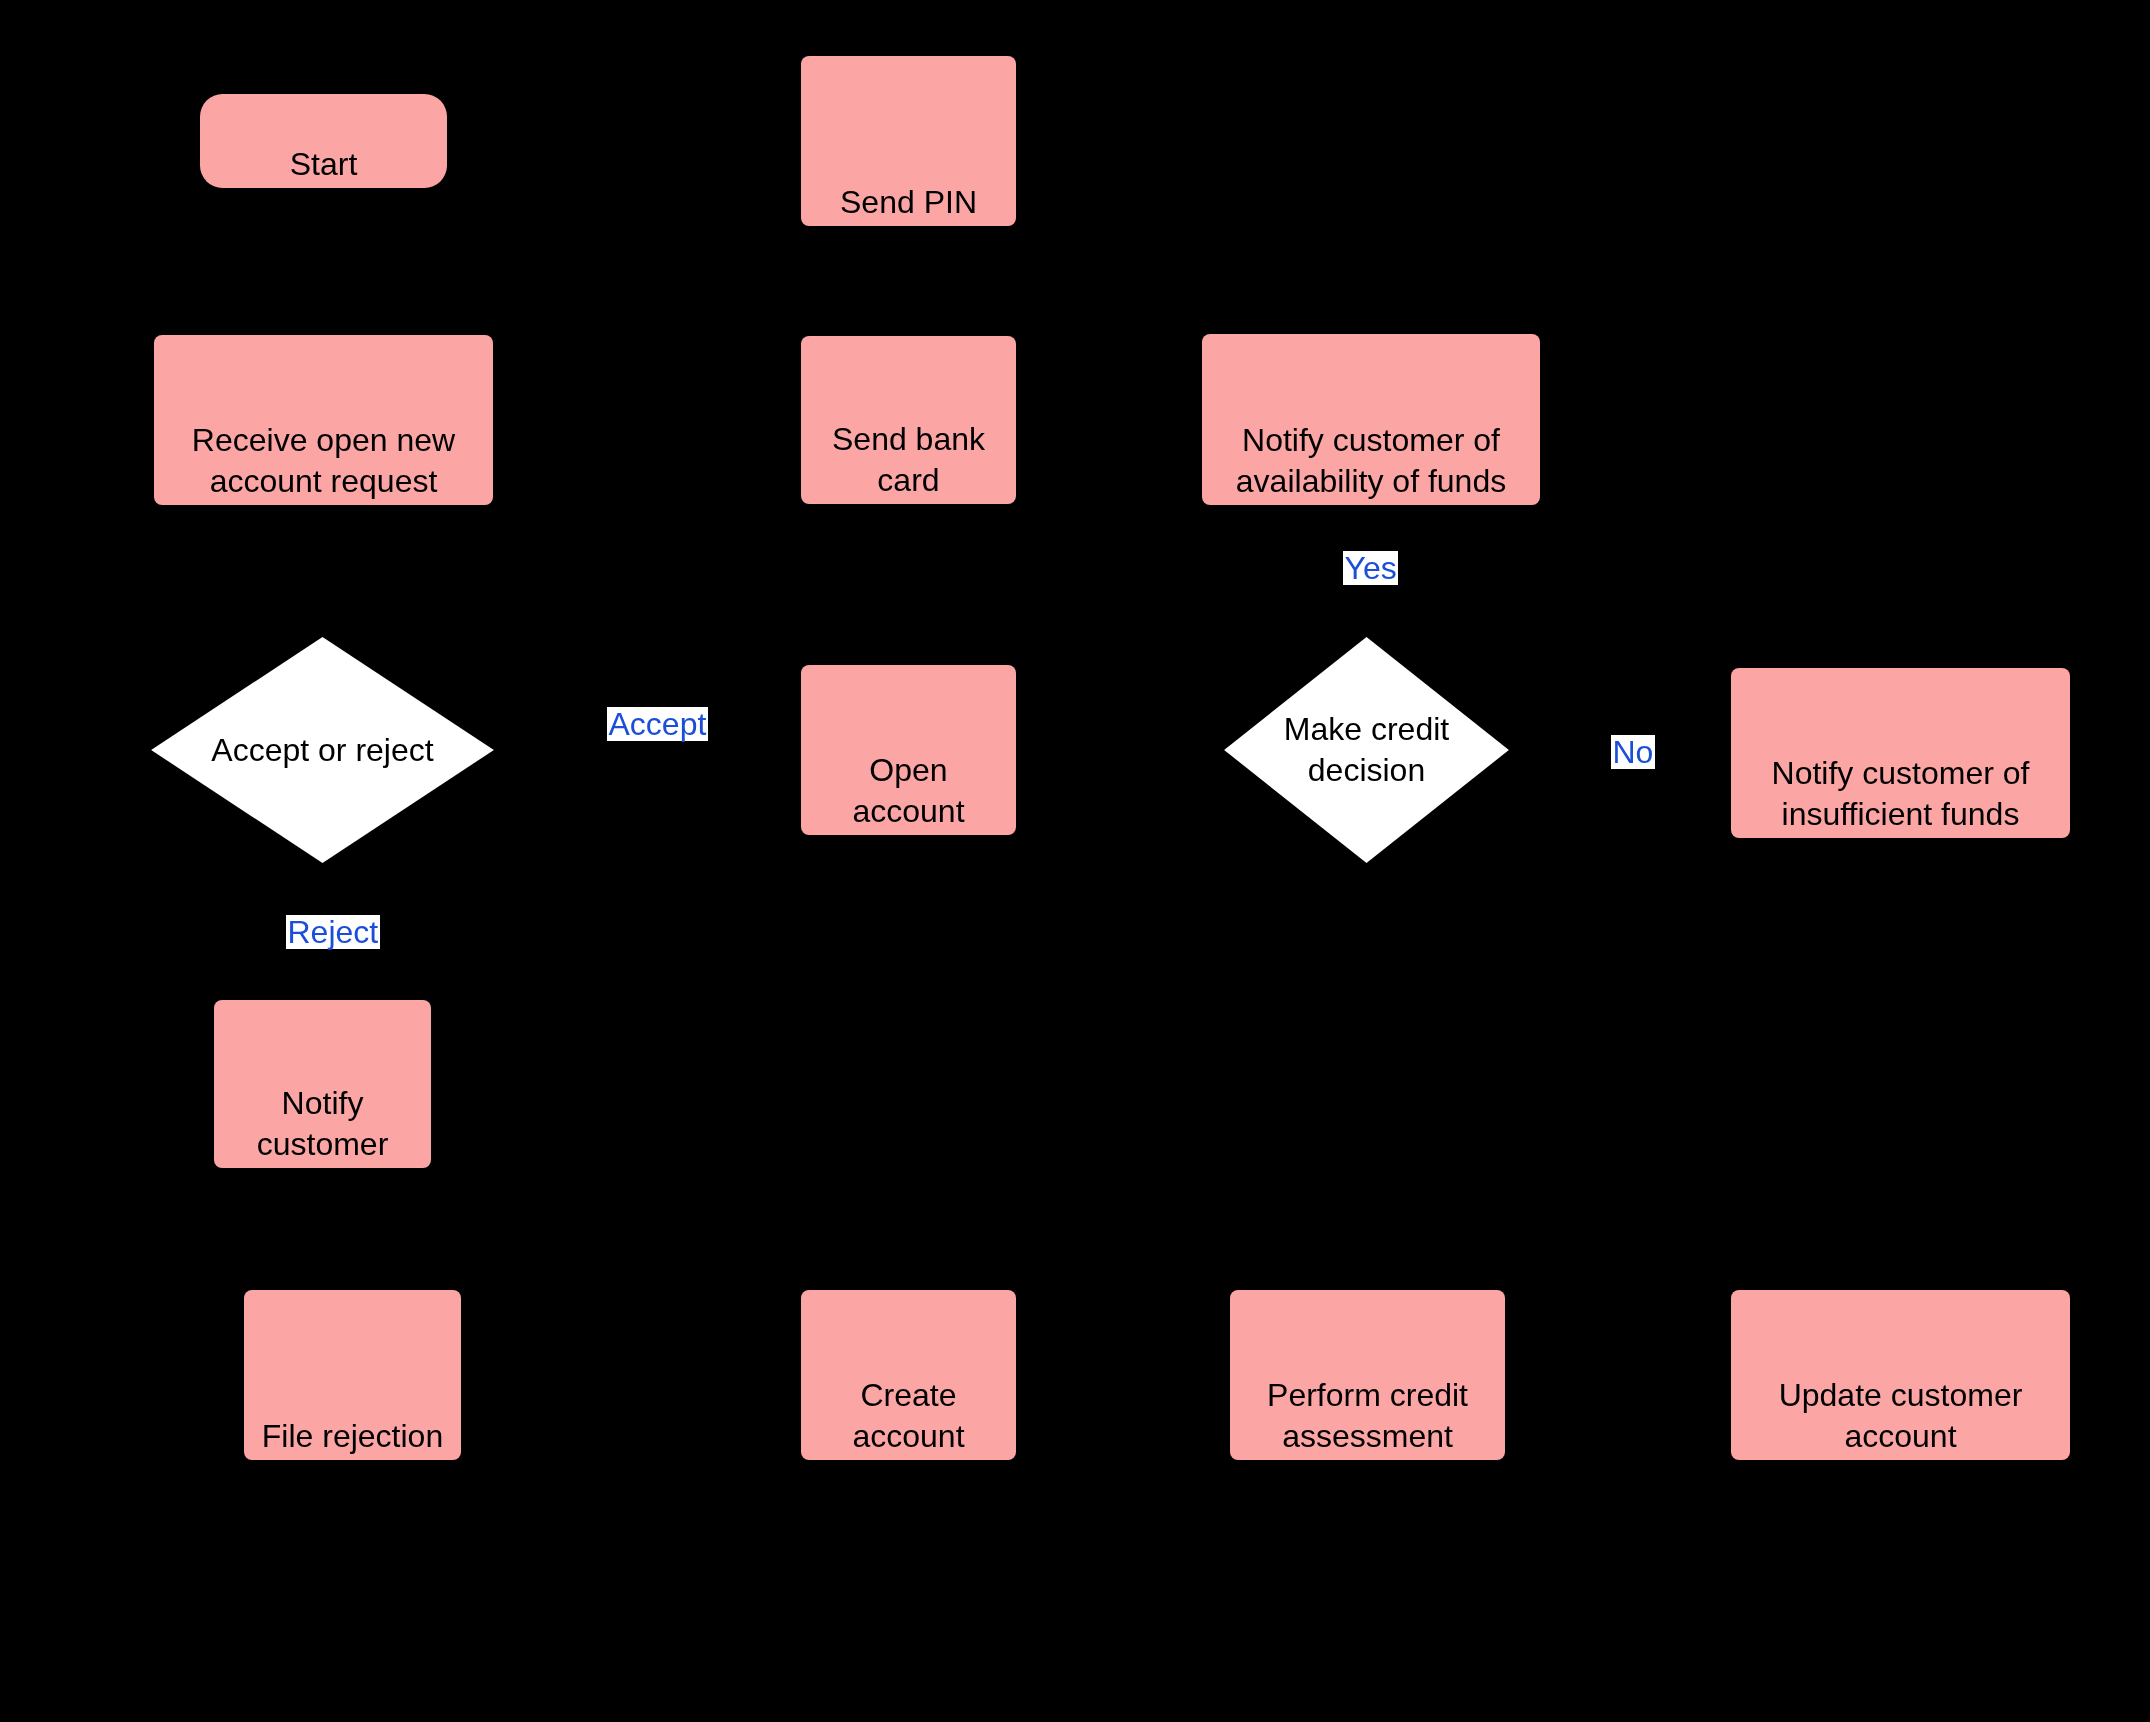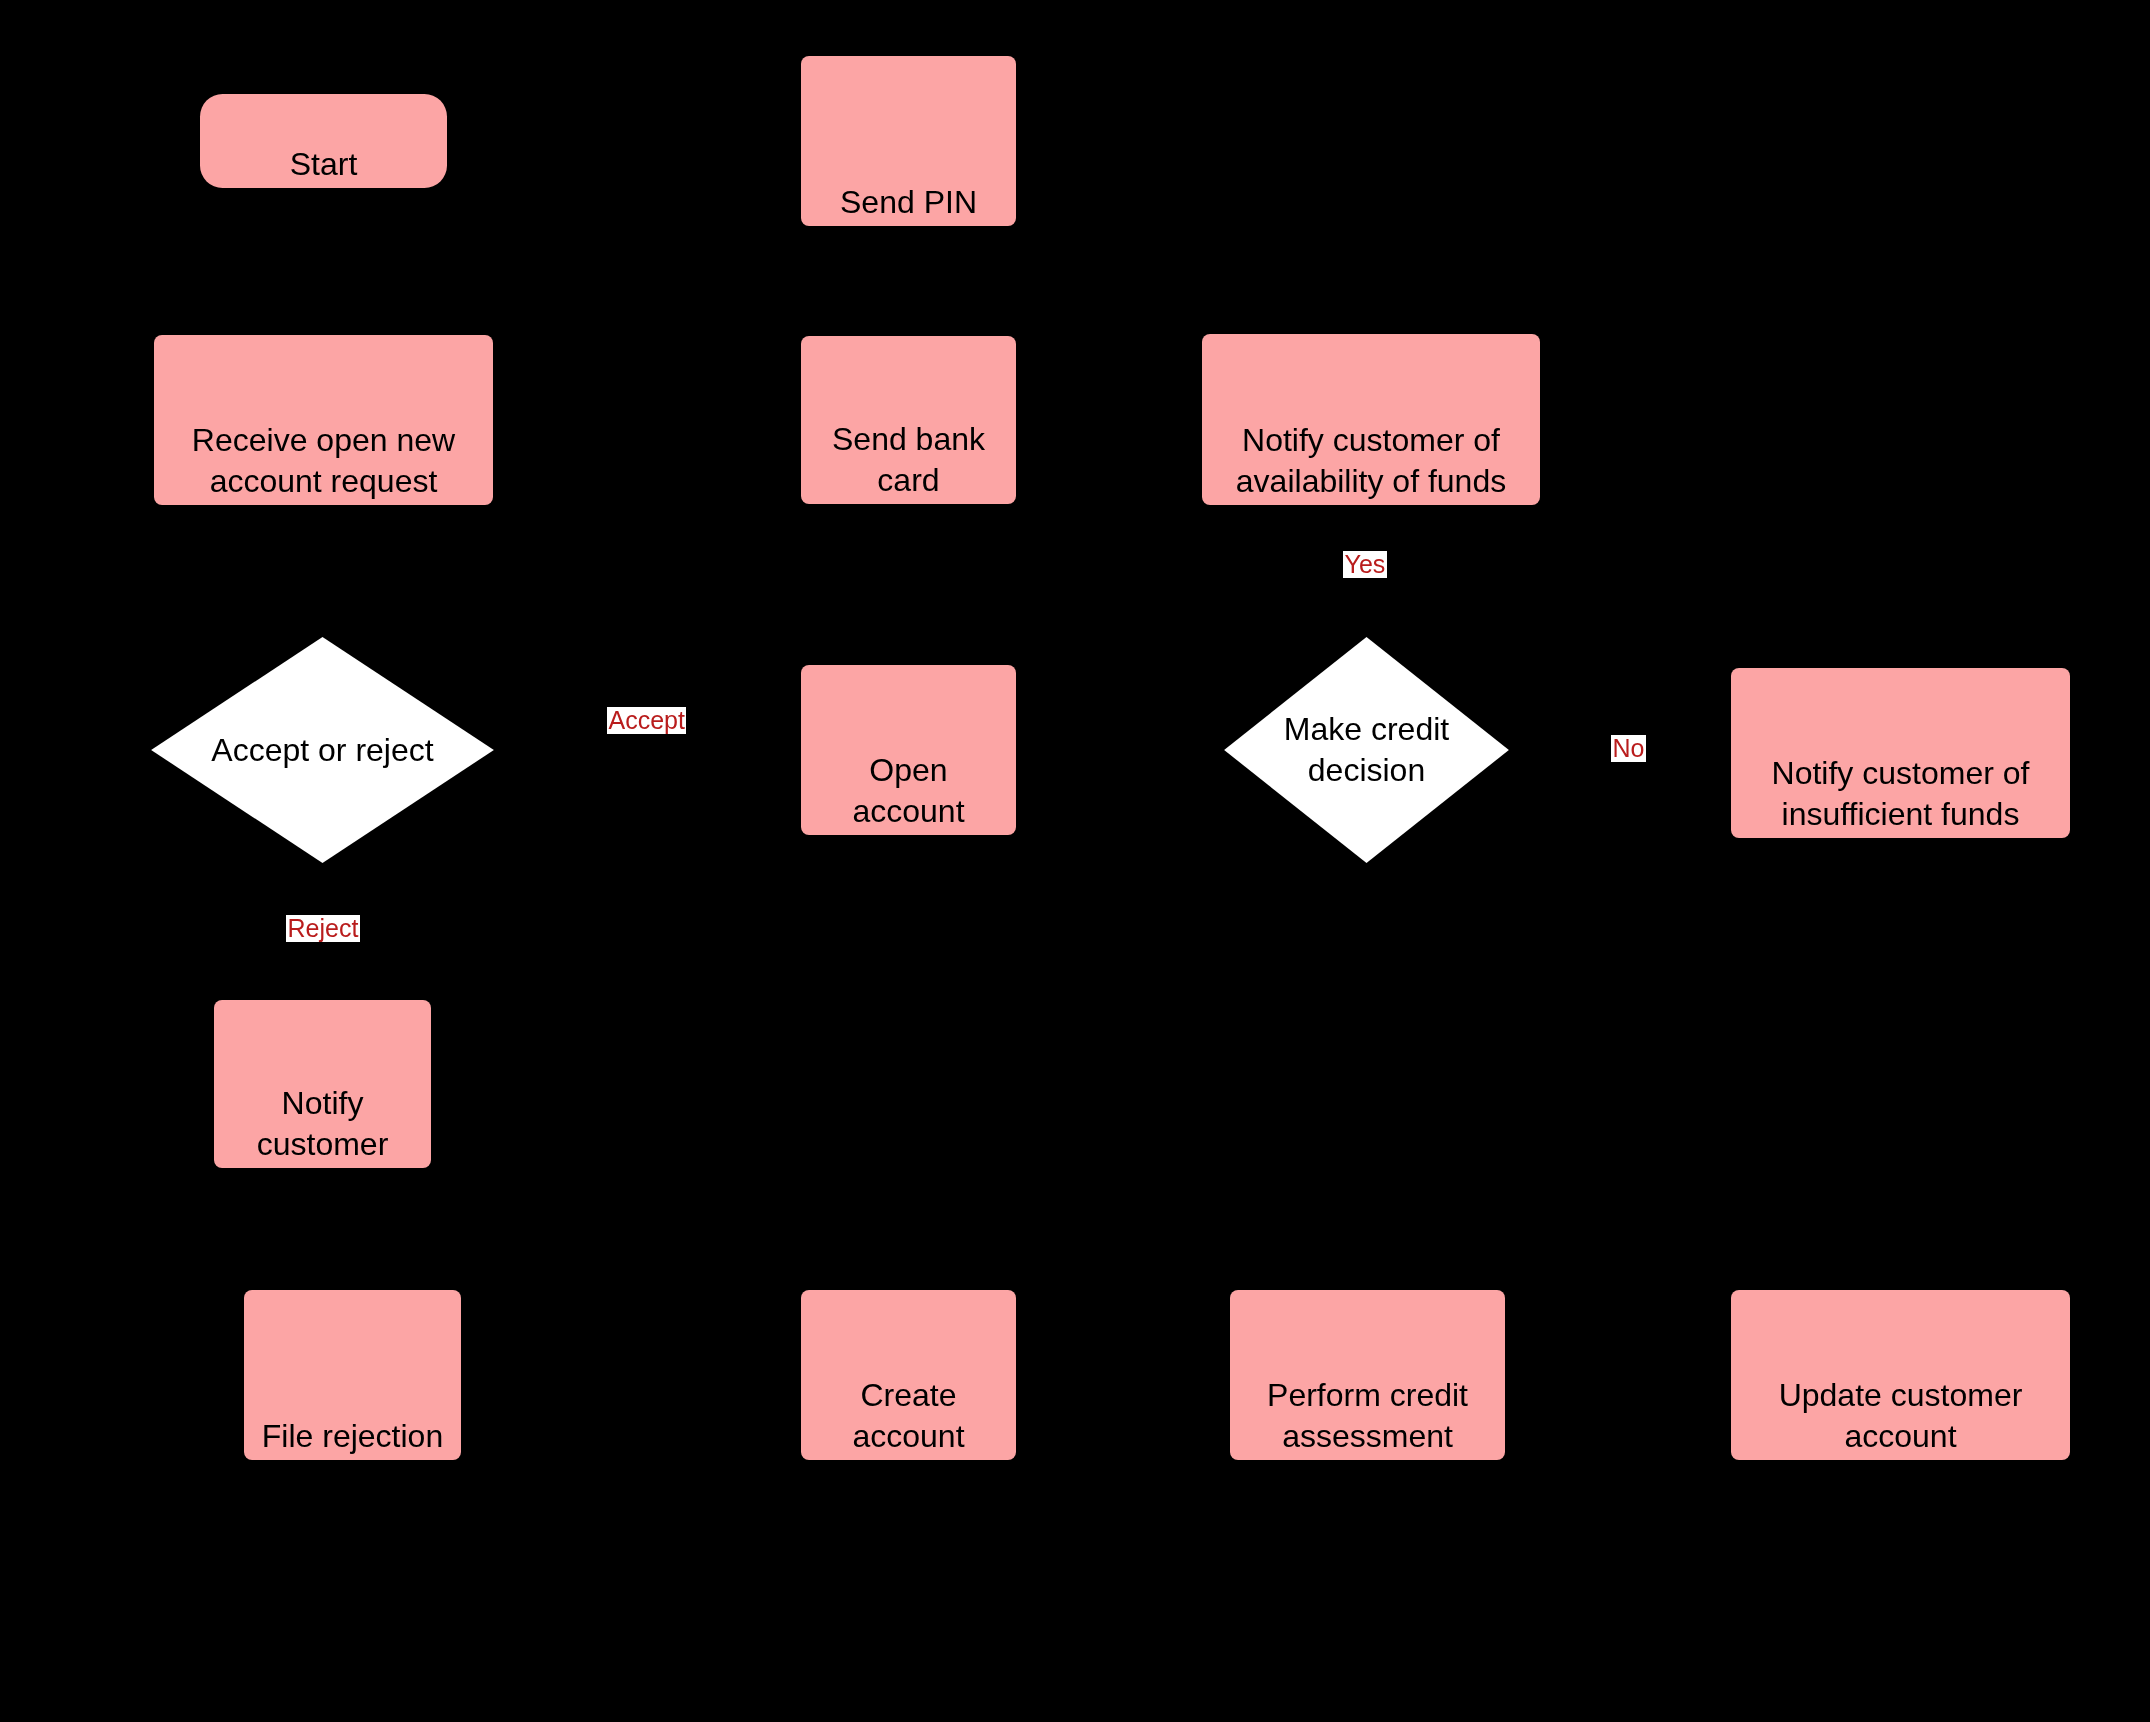--- a/index.html
+++ b/index.html
@@ -57,22 +57,22 @@
     text-align: center;
     color: #000000;
     font-size: 32px;
     line-height: 1.28;
     white-space: pre-line;
     pointer-events: none;
   }
   .edge-label {
     position: absolute;
     background: #ffffff;
-    color: #b91c1c;
-    font-size: 25px;
+    color: #1d4ed8;
+    font-size: 32px;
     line-height: 1.0;
     padding: 0.8px 1.5px;
     white-space: nowrap;
   }
 </style>
 </head>
 <body>
 
 <div id="canvas">
 

